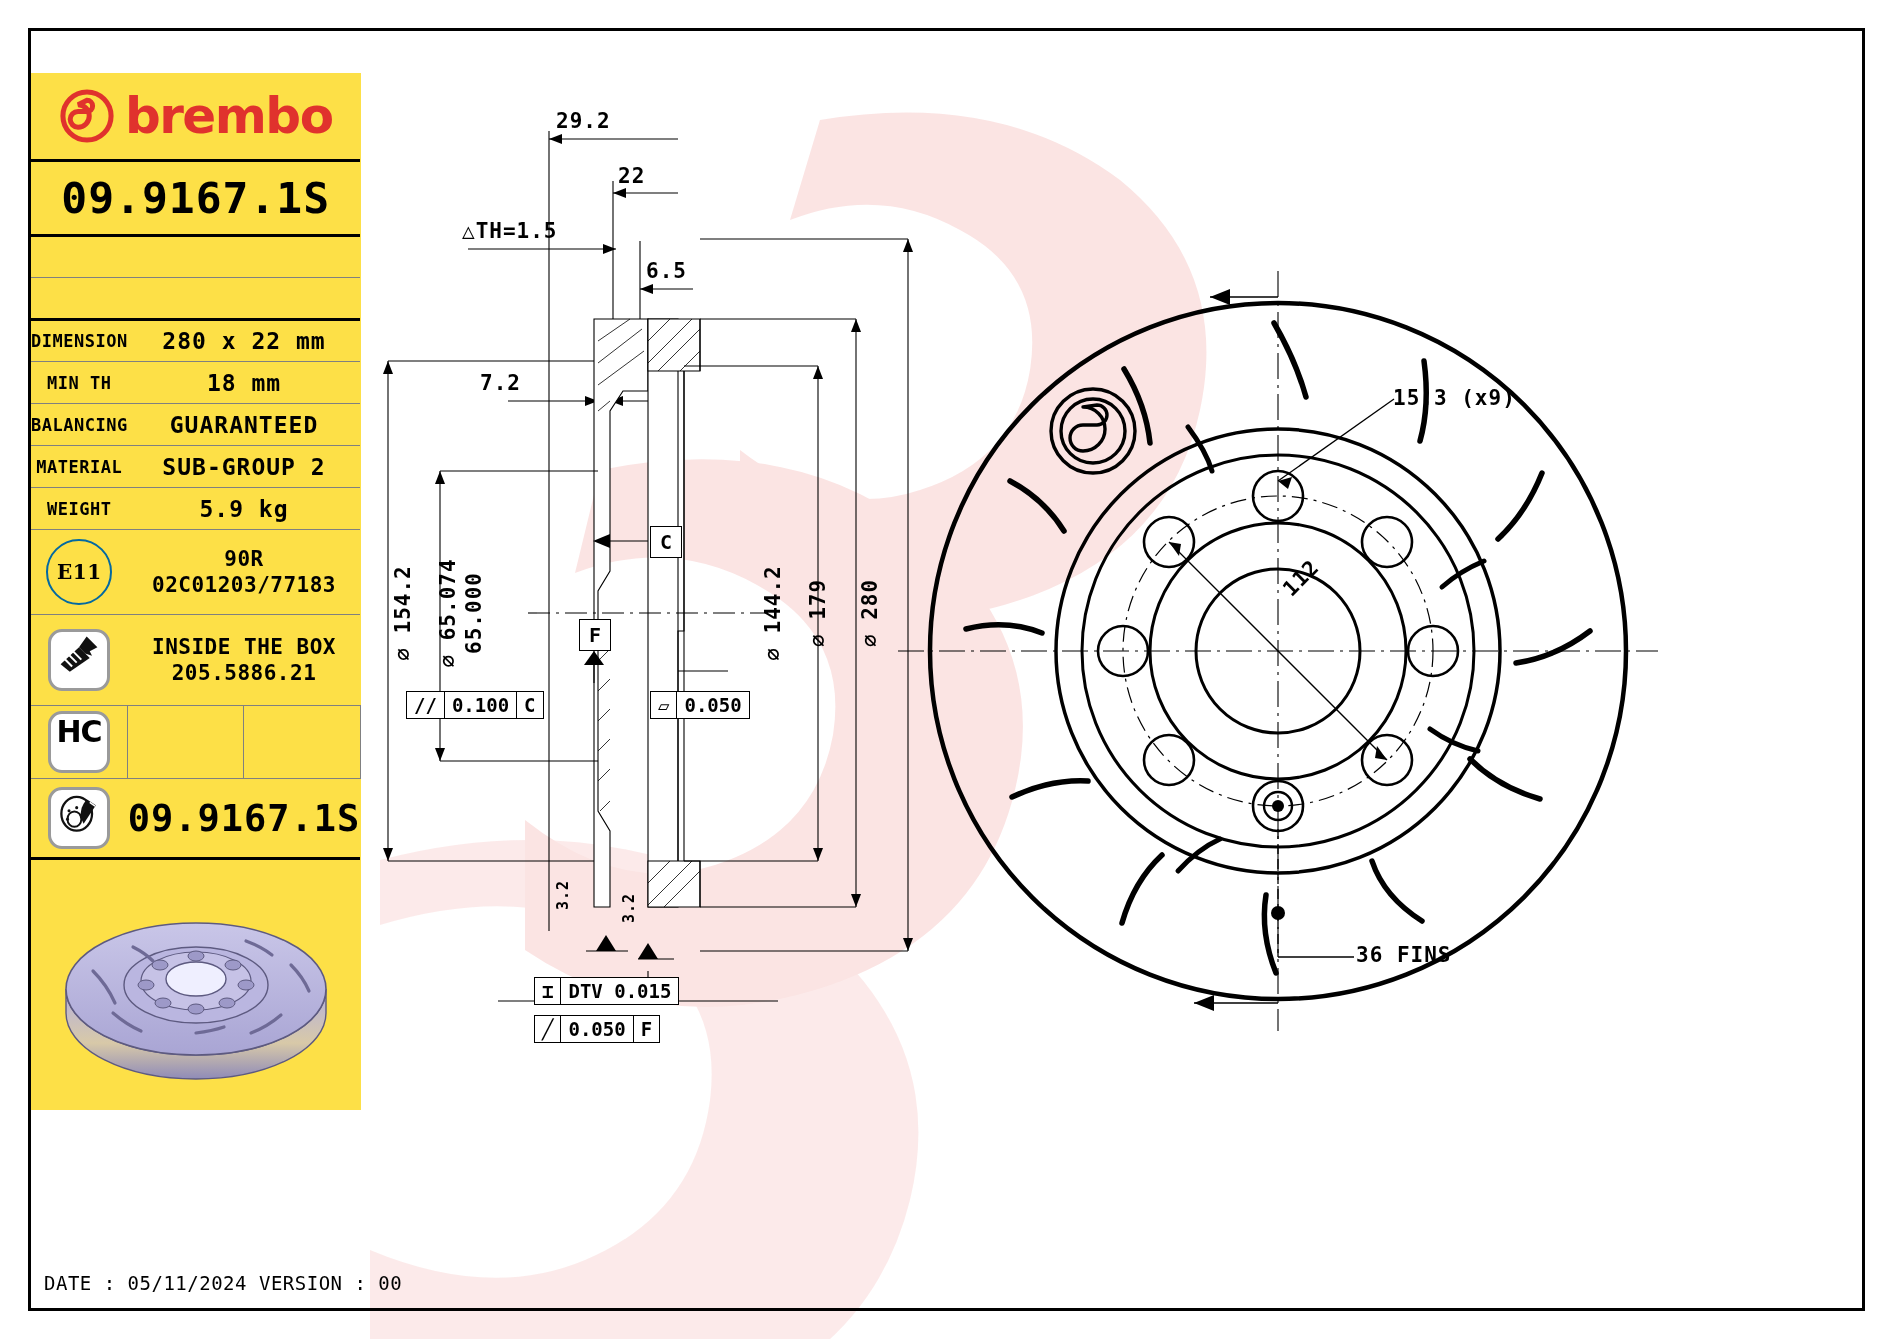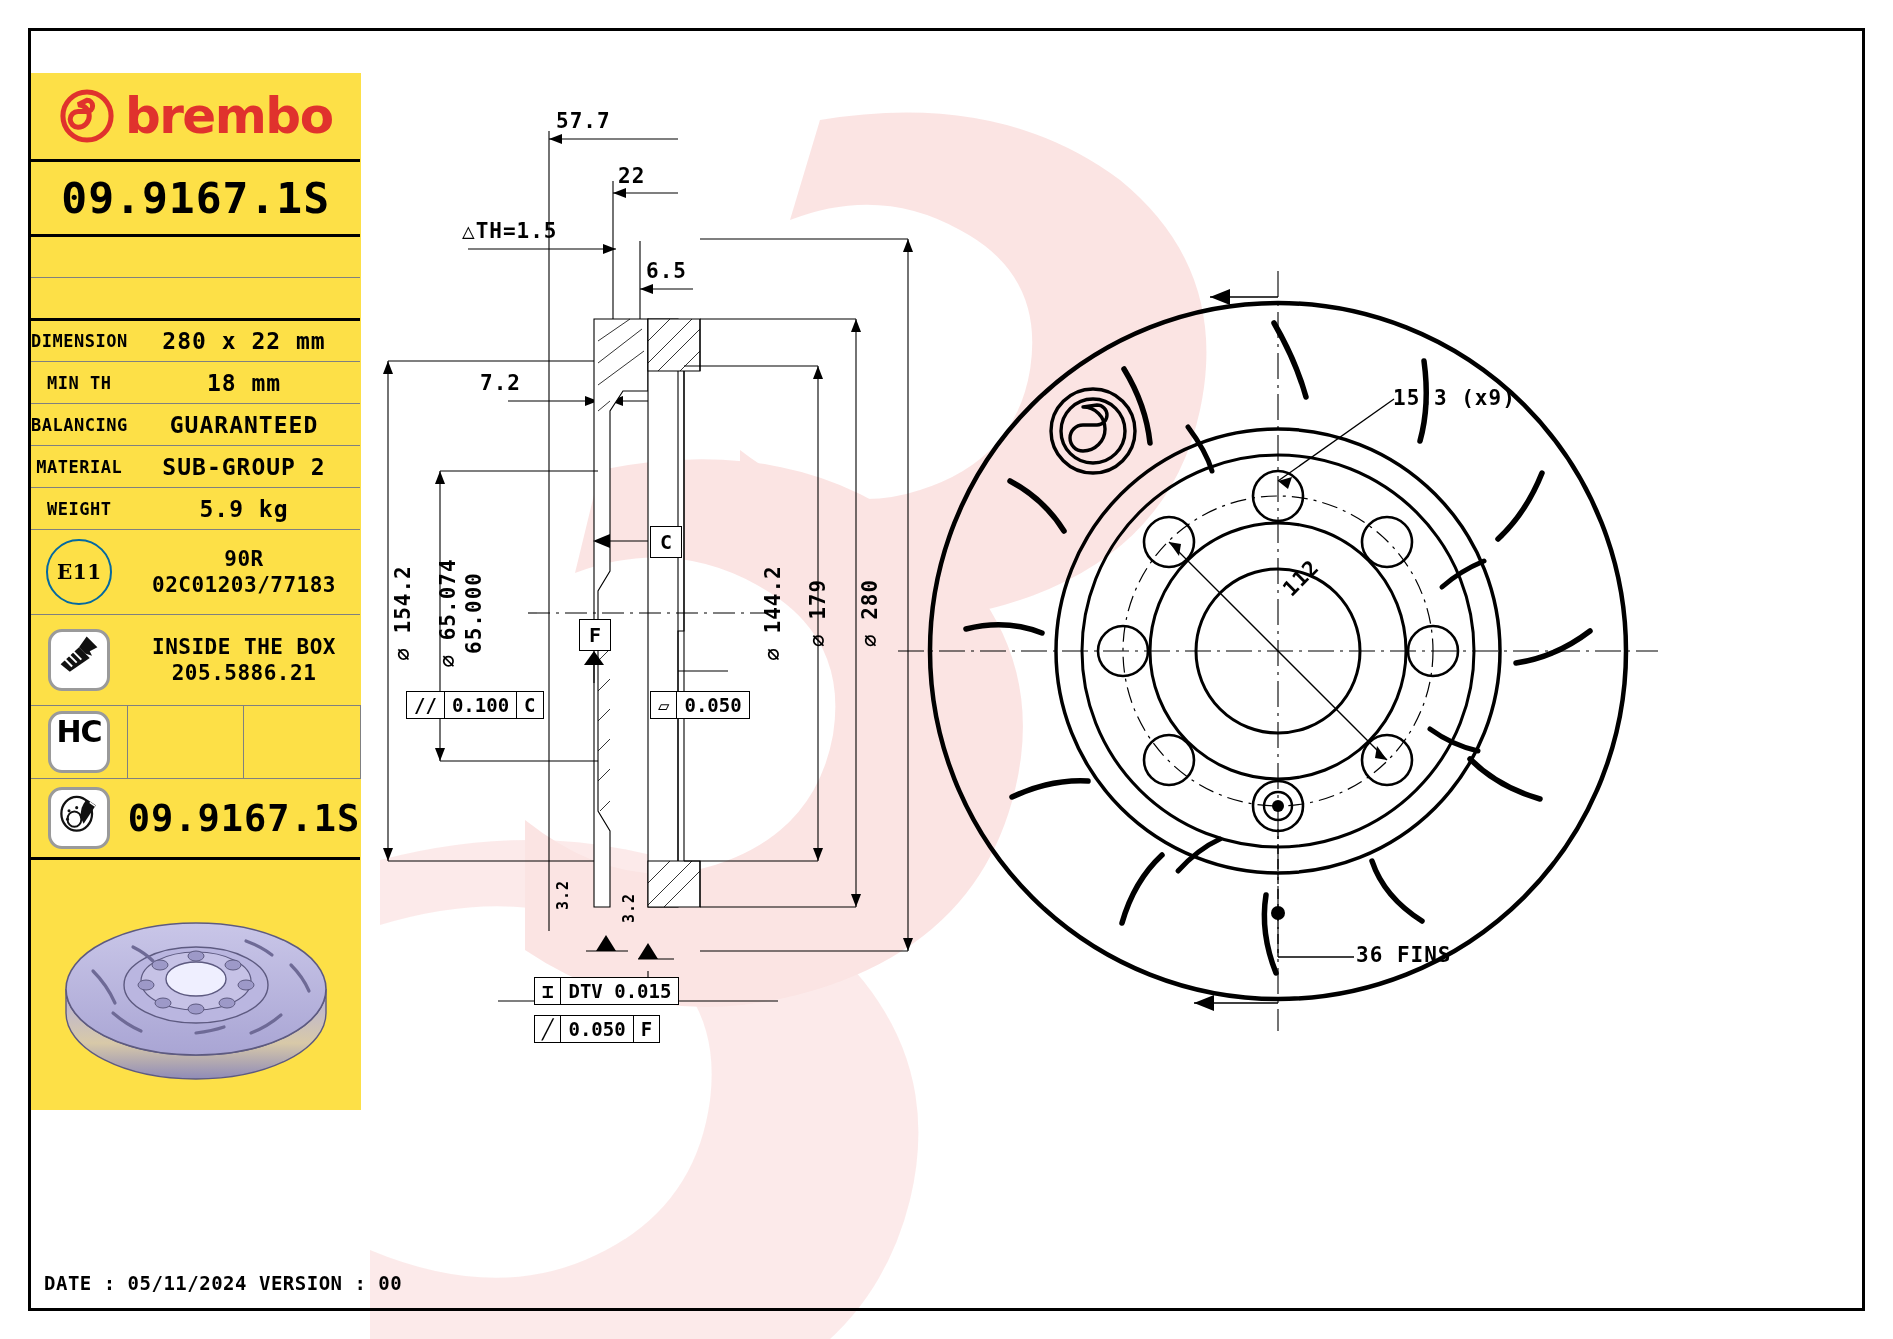--- a/index.html
+++ b/index.html
@@ -146,21 +146,21 @@
     border-right: none !important;
     border-bottom: none !important;
   }
 
   
   .date-line {
     position: absolute;
     left: 44px;
     top: 1272px;
     font-size: 19px;
-    font-weight: 700;
+    font-weight: 400;
     letter-spacing: 0.5px;
     z-index: 4;
     font-family: "DejaVu Sans Mono", monospace;
   }
 
   
   .drawing {
     position: absolute;
     left: 348px; top: 31px;
     width: 1514px; height: 1277px;
@@ -486,21 +486,21 @@
         <path d="M248 880 l10 -16 l10 16" fill="#000" stroke="none"></path>
         <line x1="238" y1="880" x2="280" y2="880"></line>
         <path d="M300 872 l-10 16 l20 0 z" fill="#000" stroke="none"></path>
         <line x1="290" y1="888" x2="326" y2="888"></line>
 
         <line x1="300" y1="900" x2="300" y2="930"></line>
         <line x1="150" y1="930" x2="430" y2="930"></line>
       </g>
     </svg>
 
-    <div class="dim" style="left:208px;  top:78px;">57.7</div>
+    <div class="dim" style="left:208px;  top:78px;">29.2</div>
     <div class="dim" style="left:270px;  top:133px;">22</div>
     <div class="dim" style="left:298px;  top:228px;">6.5</div>
     <div class="dim" style="left:114px;  top:188px;">△TH=1.5</div>
     <div class="dim" style="left:132px;  top:340px;">7.2</div>
 
     <div class="dim vert" style="left:-15px; top:570px; width:140px; text-align:center;">⌀ 154.2</div>
     <div class="dim vert" style="left:30px; top:570px; width:140px; text-align:center;">⌀ 65.074</div>
     <div class="dim vert" style="left:56px; top:570px; width:140px; text-align:center;">65.000</div>
 
     <div class="dim vert" style="left:355px; top:570px; width:140px; text-align:center;">⌀ 144.2</div>

